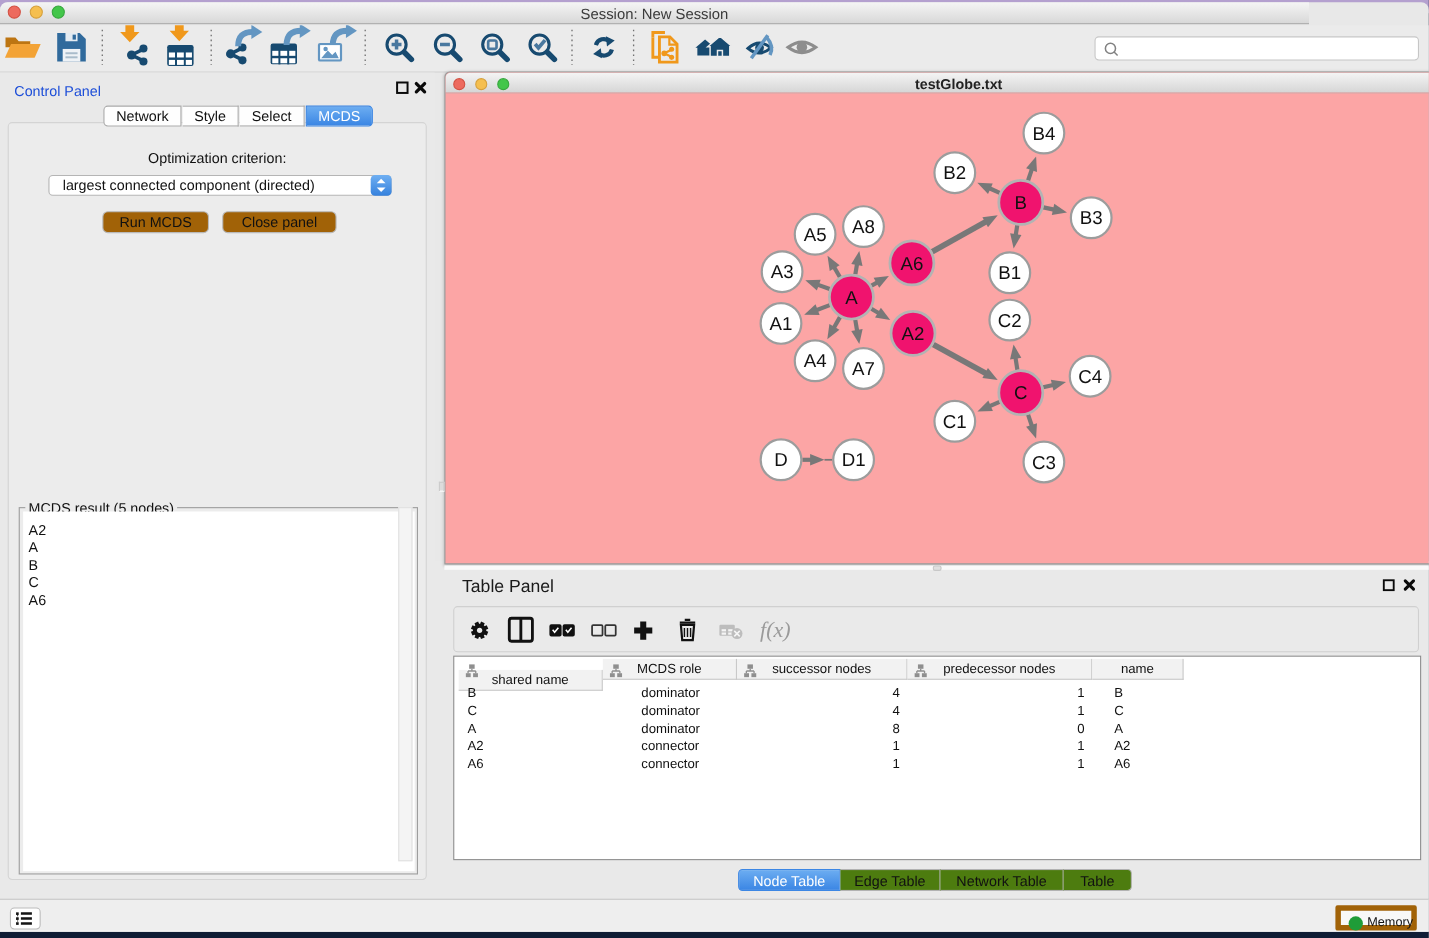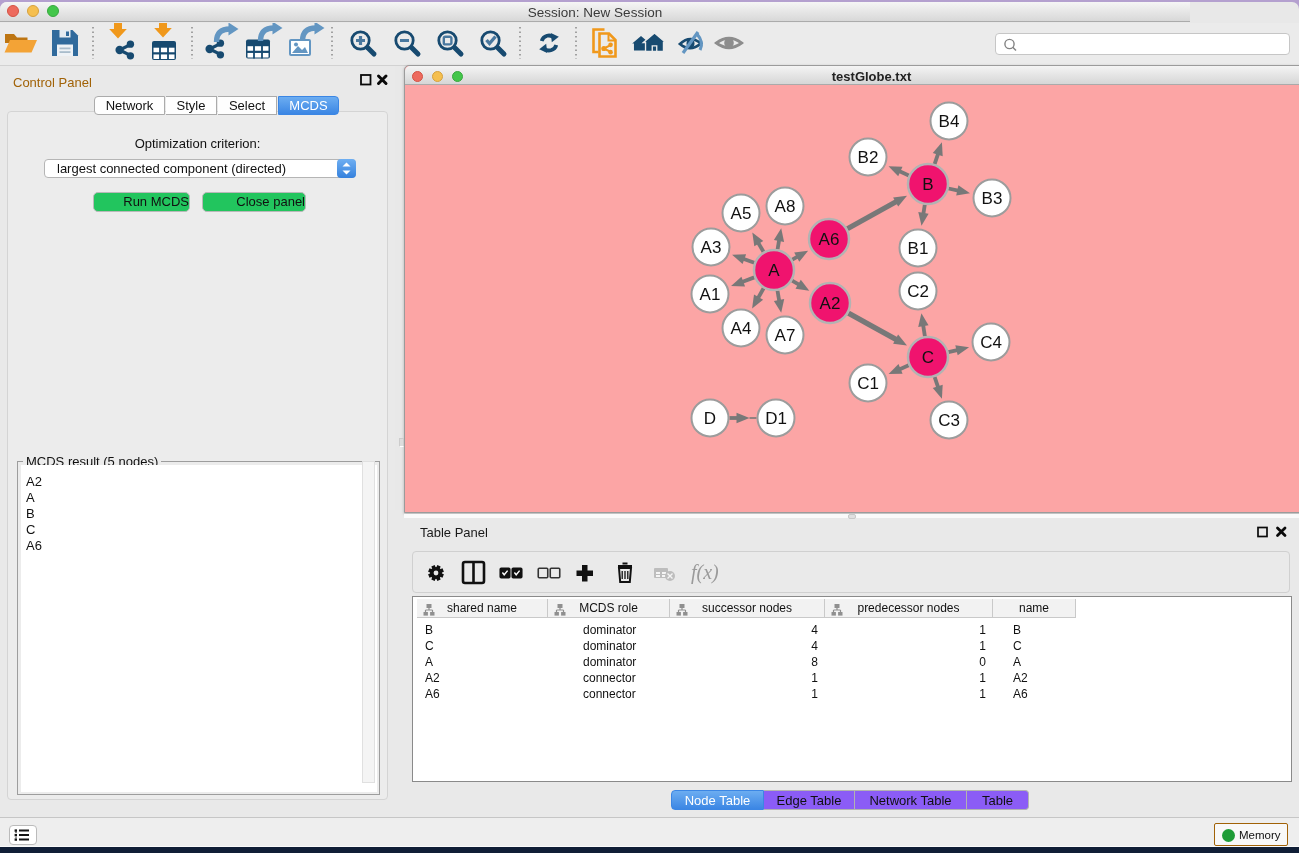--- a/index.html
+++ b/index.html
@@ -7,50 +7,50 @@
 body { font-family:"Liberation Sans", sans-serif; }
 #root { position:relative; width:1299px; height:853px; background:#101e36; overflow:hidden; }
 #win { position:absolute; left:0; top:2px; width:1299px; height:845px; background:#e8e8e8; border-radius:7px 7px 0 0; overflow:hidden; }
 #titlebar { position:absolute; left:0; top:0; width:1190px; height:20px; background:linear-gradient(#f5f5f5,#d8d8d8); border-bottom:1px solid #ababab; }
 .tl { position:absolute; top:3px; width:12px; height:12px; border-radius:50%; }
 #title { position:absolute; top:3px; width:100%; text-align:center; font-size:13.5px; color:#3a3a3a; }
 #toolbar { position:absolute; left:0; top:21px; width:1299px; height:43px; background:#ebebeb; border-bottom:1px solid #d2d2d2; }
 #search { position:absolute; left:995px; top:10px; width:295px; height:22px; background:#fff; border:1px solid #c6c6c6; border-radius:4px; }
 
 #cp { position:absolute; left:0; top:64px; width:395px; height:753px; background:#e9e9e9; }
-#cp-title { position:absolute; left:13px; top:9px; font-size:13px; color:#a16207; }
+#cp-title { position:absolute; left:13px; top:9px; font-size:13px; color:#1d4ed8; }
 .tab { position:absolute; top:30px; height:19px; z-index:2; background:#fefefe; border:1px solid #ababab; font-size:13px; color:#111; text-align:center; line-height:17px;margin-left:16px; }
 #cp-pane { position:absolute; left:7px; top:45px; width:381px; height:689px; background:#ececec; border:1px solid #d4d4d4; border-radius:4px; }
 #opt-label { position:absolute; left:0; top:24px; width:100%; text-align:center; font-size:13px; color:#111; }
 #dd { position:absolute; left:36px; top:47px; width:312px; height:19px; background:#fff; border:1px solid #b5b5b5; border-radius:4px; font-size:13px; color:#111; line-height:17px; padding-left:12px; }
 #dd-btn { position:absolute; right:-1px; top:-1px; width:19px; height:19px; background:linear-gradient(#6faff2,#3581dd); border-radius:4px; }
-.btn { position:absolute; top:80px; height:20px; background:#22c55e; border:1px solid #b9b9b9; border-radius:5px; font-size:13px; color:#111; text-align:right; line-height:18px; }
+.btn { position:absolute; top:80px; height:20px; background:#a16207; border:1px solid #b9b9b9; border-radius:5px; font-size:13px; color:#111; text-align:center; line-height:18px; }
 #fs { position:absolute; left:9px; top:349px; width:363px; height:334px; border:1px solid #9d9d9d; }
 #fs-legend { position:absolute; left:5px; top:-8px; background:#ececec; padding:0 3px; font-size:13px; color:#111; }
 #fs-list { position:absolute; left:3px; top:3px; width:356px; height:327px; background:#fff; font-size:13px; color:#111; padding-top:9px; }
 #fs-list .it { padding-left:5px; height:16px; line-height:16px; }
 #fs-scroll { position:absolute; right:2px; top:-4px; width:13px; height:322px; background:#f4f4f4; border:1px solid #e0e0e0; }
 
 #netwin { position:absolute; left:404px; top:63px; width:935px; height:448px; z-index:5; background:#fca5a5; border:1px solid #9b9b9b; border-radius:5px 5px 0 0; box-shadow:0 1px 3px rgba(0,0,0,.25);padding-left:26px; }
 #nw-title { position:absolute; left:0; top:0; width:100%; height:19px; background:linear-gradient(#f4f4f4,#d6d6d6); border-bottom:1px solid #aaa; border-radius:5px 5px 0 0; }
 .tl2 { position:absolute; top:4.5px; width:11px; height:11px; border-radius:50%; }
 #nw-text { position:absolute; top:3px; width:100%; text-align:center; font-size:13px; font-weight:bold; color:#222; }
 #graph { position:absolute; left:0px; top:21px; }
 
 #tp { position:absolute; left:395px; top:508px; width:904px; height:307px; background:#e9e9e9; }
-#tp-title { position:absolute; left:25px; top:15px; font-size:13px; color:#1a1a1a; }
+#tp-title { position:absolute; left:25px; top:15px; font-size:16px; color:#1a1a1a; }
 #tp-toolbar { position:absolute; left:17px; top:41px; width:878px; height:42px; background:#eaeaea; border:1px solid #d0d0d0; border-radius:4px; }
 #tbl { position:absolute; left:17px; top:86px; width:880px; height:186px; background:#fff; border:1px solid #8a8a8a; }
 .th { position:absolute; top:0; height:19px; background:#f2f2f2; border-right:1px solid #c9c9c9; border-bottom:1px solid #c9c9c9; font-size:12px; color:#111; text-align:center; line-height:19px; }
 .td { position:absolute; height:16px; font-size:12px; color:#111; line-height:16px; }
-.btab { position:absolute; top:280px; height:20px; background:#8b5cf6; border:1px solid #b2b2b2; font-size:13px; color:#111; text-align:center; line-height:19px; }
+.btab { position:absolute; top:280px; height:20px; background:#4d7c0f; border:1px solid #b2b2b2; font-size:13px; color:#111; text-align:center; line-height:19px; }
 
 #status { position:absolute; left:0; top:815px; width:1299px; height:30px; background:#eeeeee; border-top:1px solid #c6c6c6; border-bottom:1px solid #fafafa; }
 #stbtn { position:absolute; left:9px; top:7px; width:28px; height:20px; background:#fff; border:1px solid #bbb; border-radius:4px; }
-#mem { position:absolute; right:11px; top:5px; width:74px; height:23px; background:#f8f8f8; border:1px solid #a16207; border-radius:2px; font-size:13px; color:#111; }
+#mem { position:absolute; right:11px; top:5px; width:74px; height:23px; background:#f8f8f8; border:5px solid #a16207; border-radius:2px; font-size:13px; color:#111; }
 </style>
 </head>
 <body>
 <div id="root">
   <div style="position:absolute;left:0;top:0;width:1299px;height:12px;background:#b4a0cf;"></div>
   <div id="win">
 
     <div id="titlebar">
       <div class="tl" style="left:7px; background:#ed6a5e; border:1px solid #d35244;"></div>
       <div class="tl" style="left:27px; background:#f5bf4f; border:1px solid #d6a13d;"></div>
@@ -365,21 +365,21 @@
               <rect x="249" y="20" width="4" height="2" fill="#fff"></rect>
               <rect x="243" y="23" width="4" height="2" fill="#fff"></rect>
               <rect x="249" y="23" width="4" height="2" fill="#fff"></rect>
               <circle cx="257" cy="24" r="5" fill="#999"></circle>
               <path d="M254.5,21.5 l5,5 m0,-5 l-5,5" stroke="#fff" stroke-width="1.4"></path>
             </g>
             <text x="278" y="27" font-family="Liberation Serif, serif" font-style="italic" font-size="20" fill="#9a9a9a">f(x)</text>
           </svg>
         </div>
       <div id="tbl">
-          <div class="th" style="top:2px;left:4px;width:131px;">shared name</div>
+          <div class="th" style="top:12px;left:4px;width:131px;">shared name</div>
           <div class="th" style="top:2px;left:135px;width:122px;">MCDS role</div>
           <div class="th" style="top:2px;left:257px;width:155px;">successor nodes</div>
           <div class="th" style="top:2px;left:412px;width:168px;">predecessor nodes</div>
           <div class="th" style="top:2px;left:580px;width:83px;">name</div>
           <svg width="670" height="24" viewBox="0 0 670 24" style="position:absolute;left:0;top:2px;z-index:3">
             <rect x="13.5" y="5" width="5" height="4" fill="#8f8f8f"></rect>
             <path d="M16,9 v2 M12.5,11 h7 M12.5,11 v2 M19.5,11 v2" stroke="#8f8f8f" stroke-width="1.2" fill="none"></path>
             <rect x="10.5" y="13" width="4.4" height="3.6" fill="#8f8f8f"></rect>
             <rect x="17.1" y="13" width="4.4" height="3.6" fill="#8f8f8f"></rect>
             <rect x="144.5" y="5" width="5" height="4" fill="#8f8f8f"></rect>

